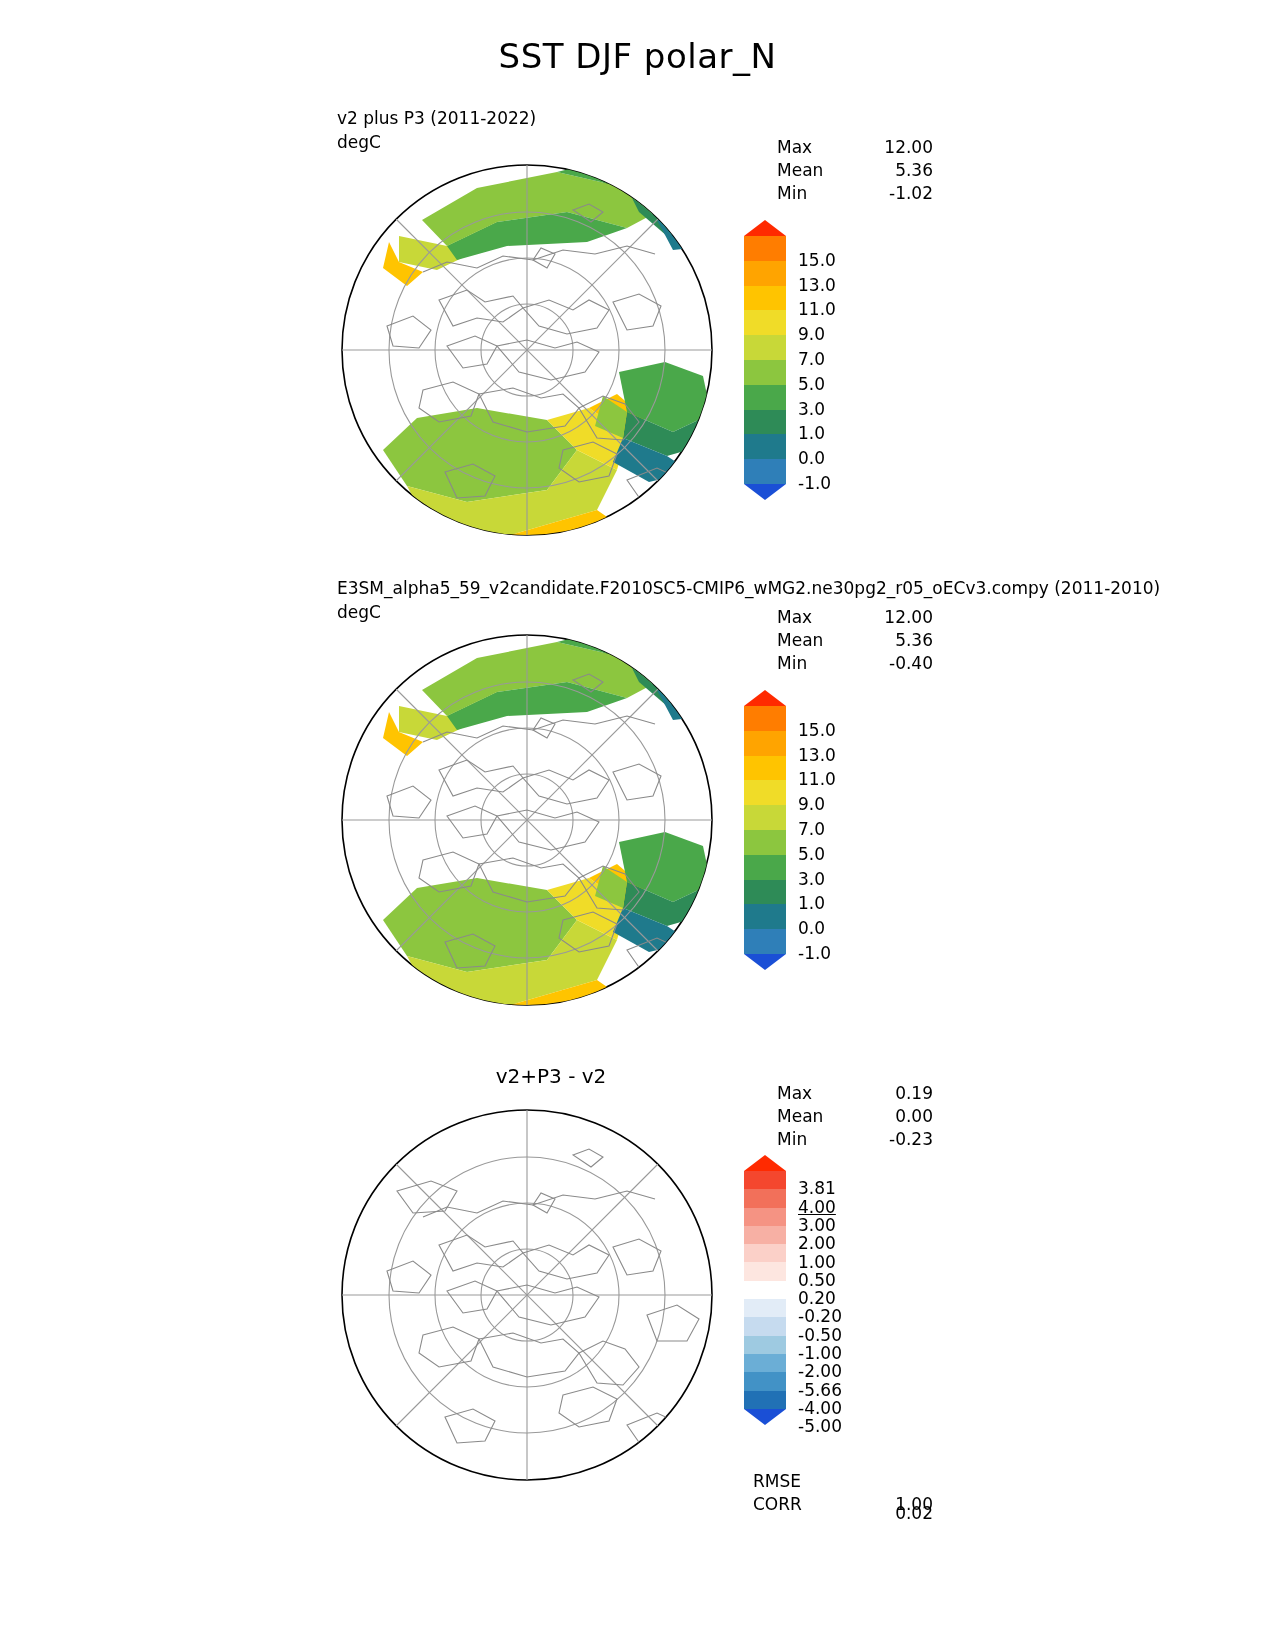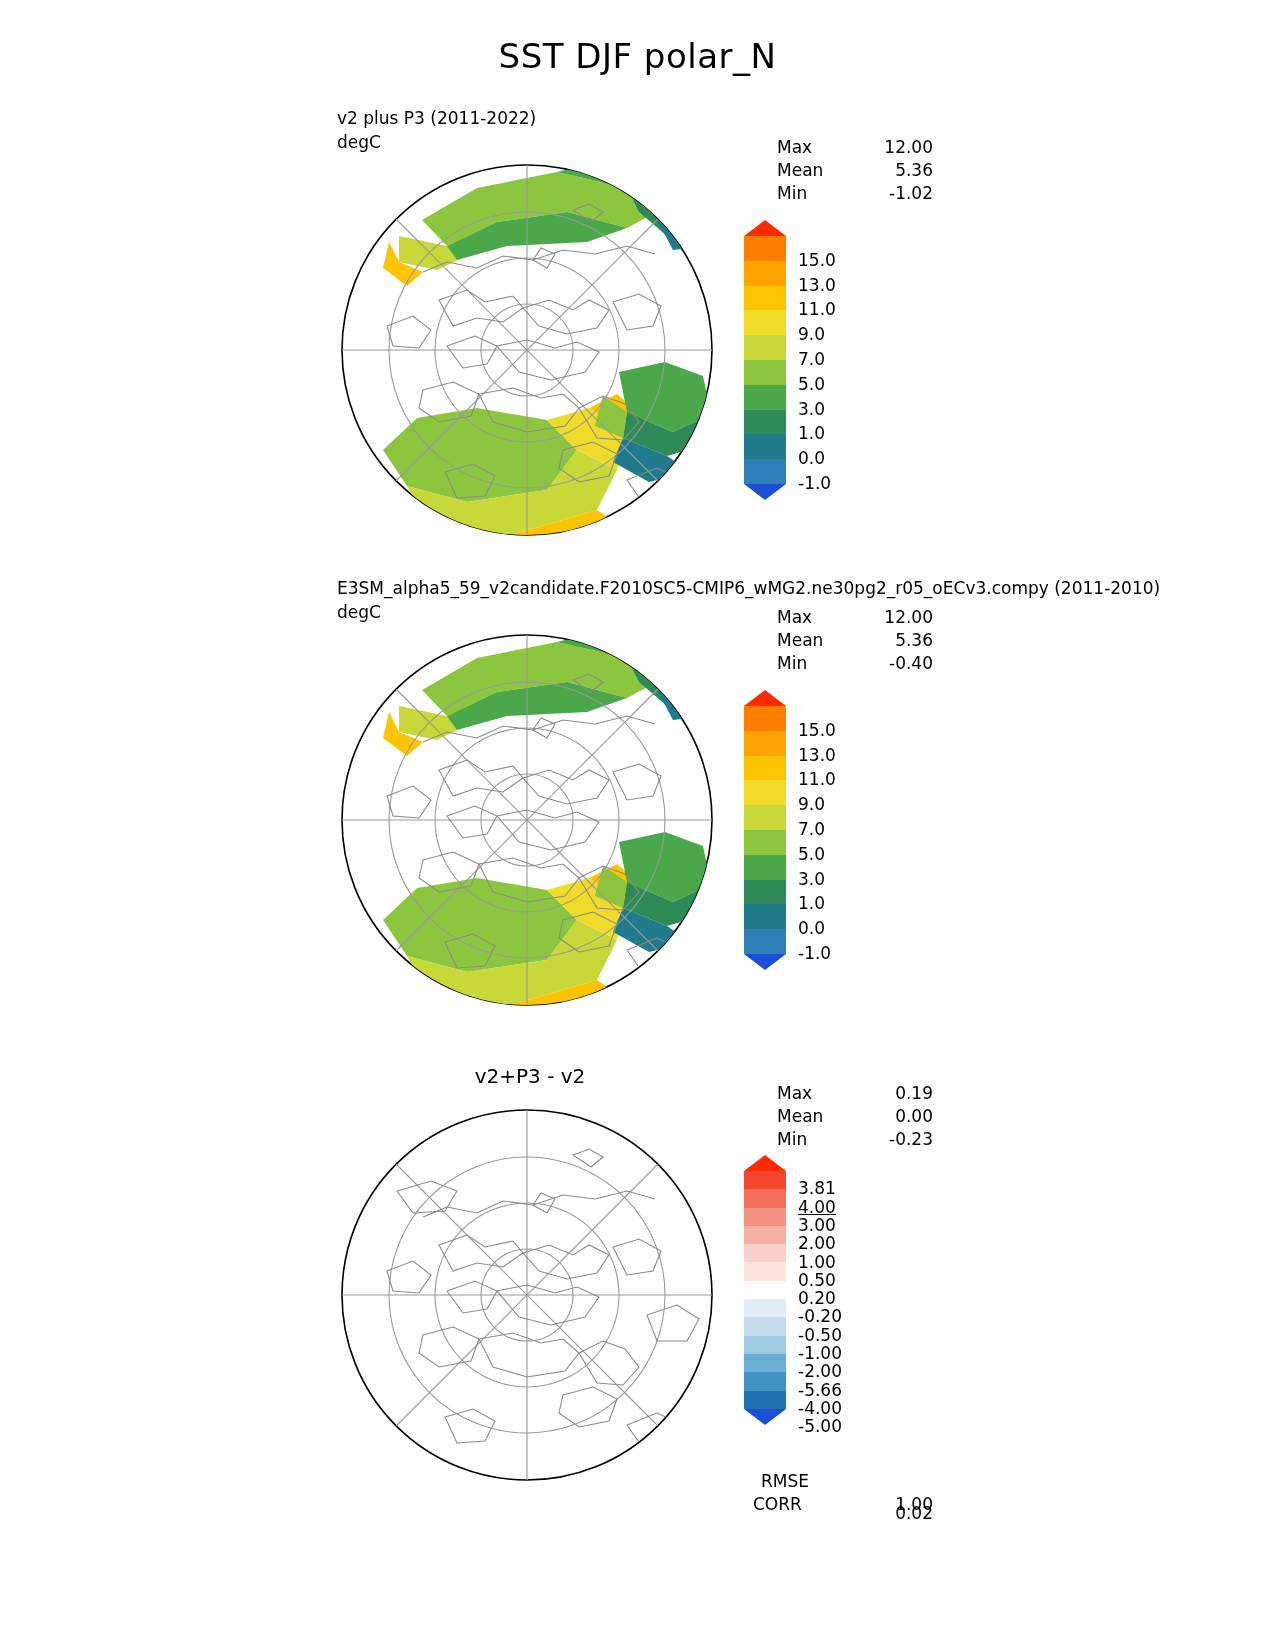--- a/index.html
+++ b/index.html
@@ -36,21 +36,21 @@
 
   .panel-title {
     position: absolute;
     font-size: 17px;
     white-space: nowrap;
   }
   .p1-title { top: 8px; left: 337px; }
   .p1-units { top: 32px; left: 337px; }
   .p2-title { top: 8px; left: 337px; }
   .p2-units { top: 32px; left: 337px; }
-  .p3-title { top: 14px; left: 0; width: 1060px; text-align: center; font-size: 20px; }
+  .p3-title { top: 14px; left: 0; width: 1060px; text-align: center; font-size: 20px; padding-left: 21px; }
 
   
   .map-wrap {
     position: absolute;
     left: 327px;
     width: 400px;
     height: 400px;
   }
   .p1-map { top: 50px; }
   .p2-map { top: 50px; }
@@ -432,21 +432,21 @@
           <span class="cbar-lab" style="top: 206.385px;">-2.00</span>
           <span class="cbar-lab" style="top: 224.692px;">-5.66</span>
           <span class="cbar-lab" style="top: 243px;">-4.00</span>
           <span class="cbar-lab" style="top: 261.308px;">-5.00</span>
         </div>
       </div>
   </div>
 
   <div class="footer-stats">
     <span class="row" style="display:block;position:relative;height:23px;width:200px;">
-      <span class="lbl" style="position:absolute;left:8px;">RMSE</span>
+      <span class="lbl" style="position:absolute;left:0;">RMSE</span>
       <span class="val" style="position:absolute;left:90px;width:90px;text-align:right;margin-top:32px;">0.02</span>
     </span>
     <span class="row" style="display:block;position:relative;height:23px;width:200px;">
       <span class="lbl" style="position:absolute;left:0;">CORR</span>
       <span class="val" style="position:absolute;left:90px;width:90px;text-align:right;">1.00</span>
     </span>
   </div>
 </div>
 
 </body></html>

